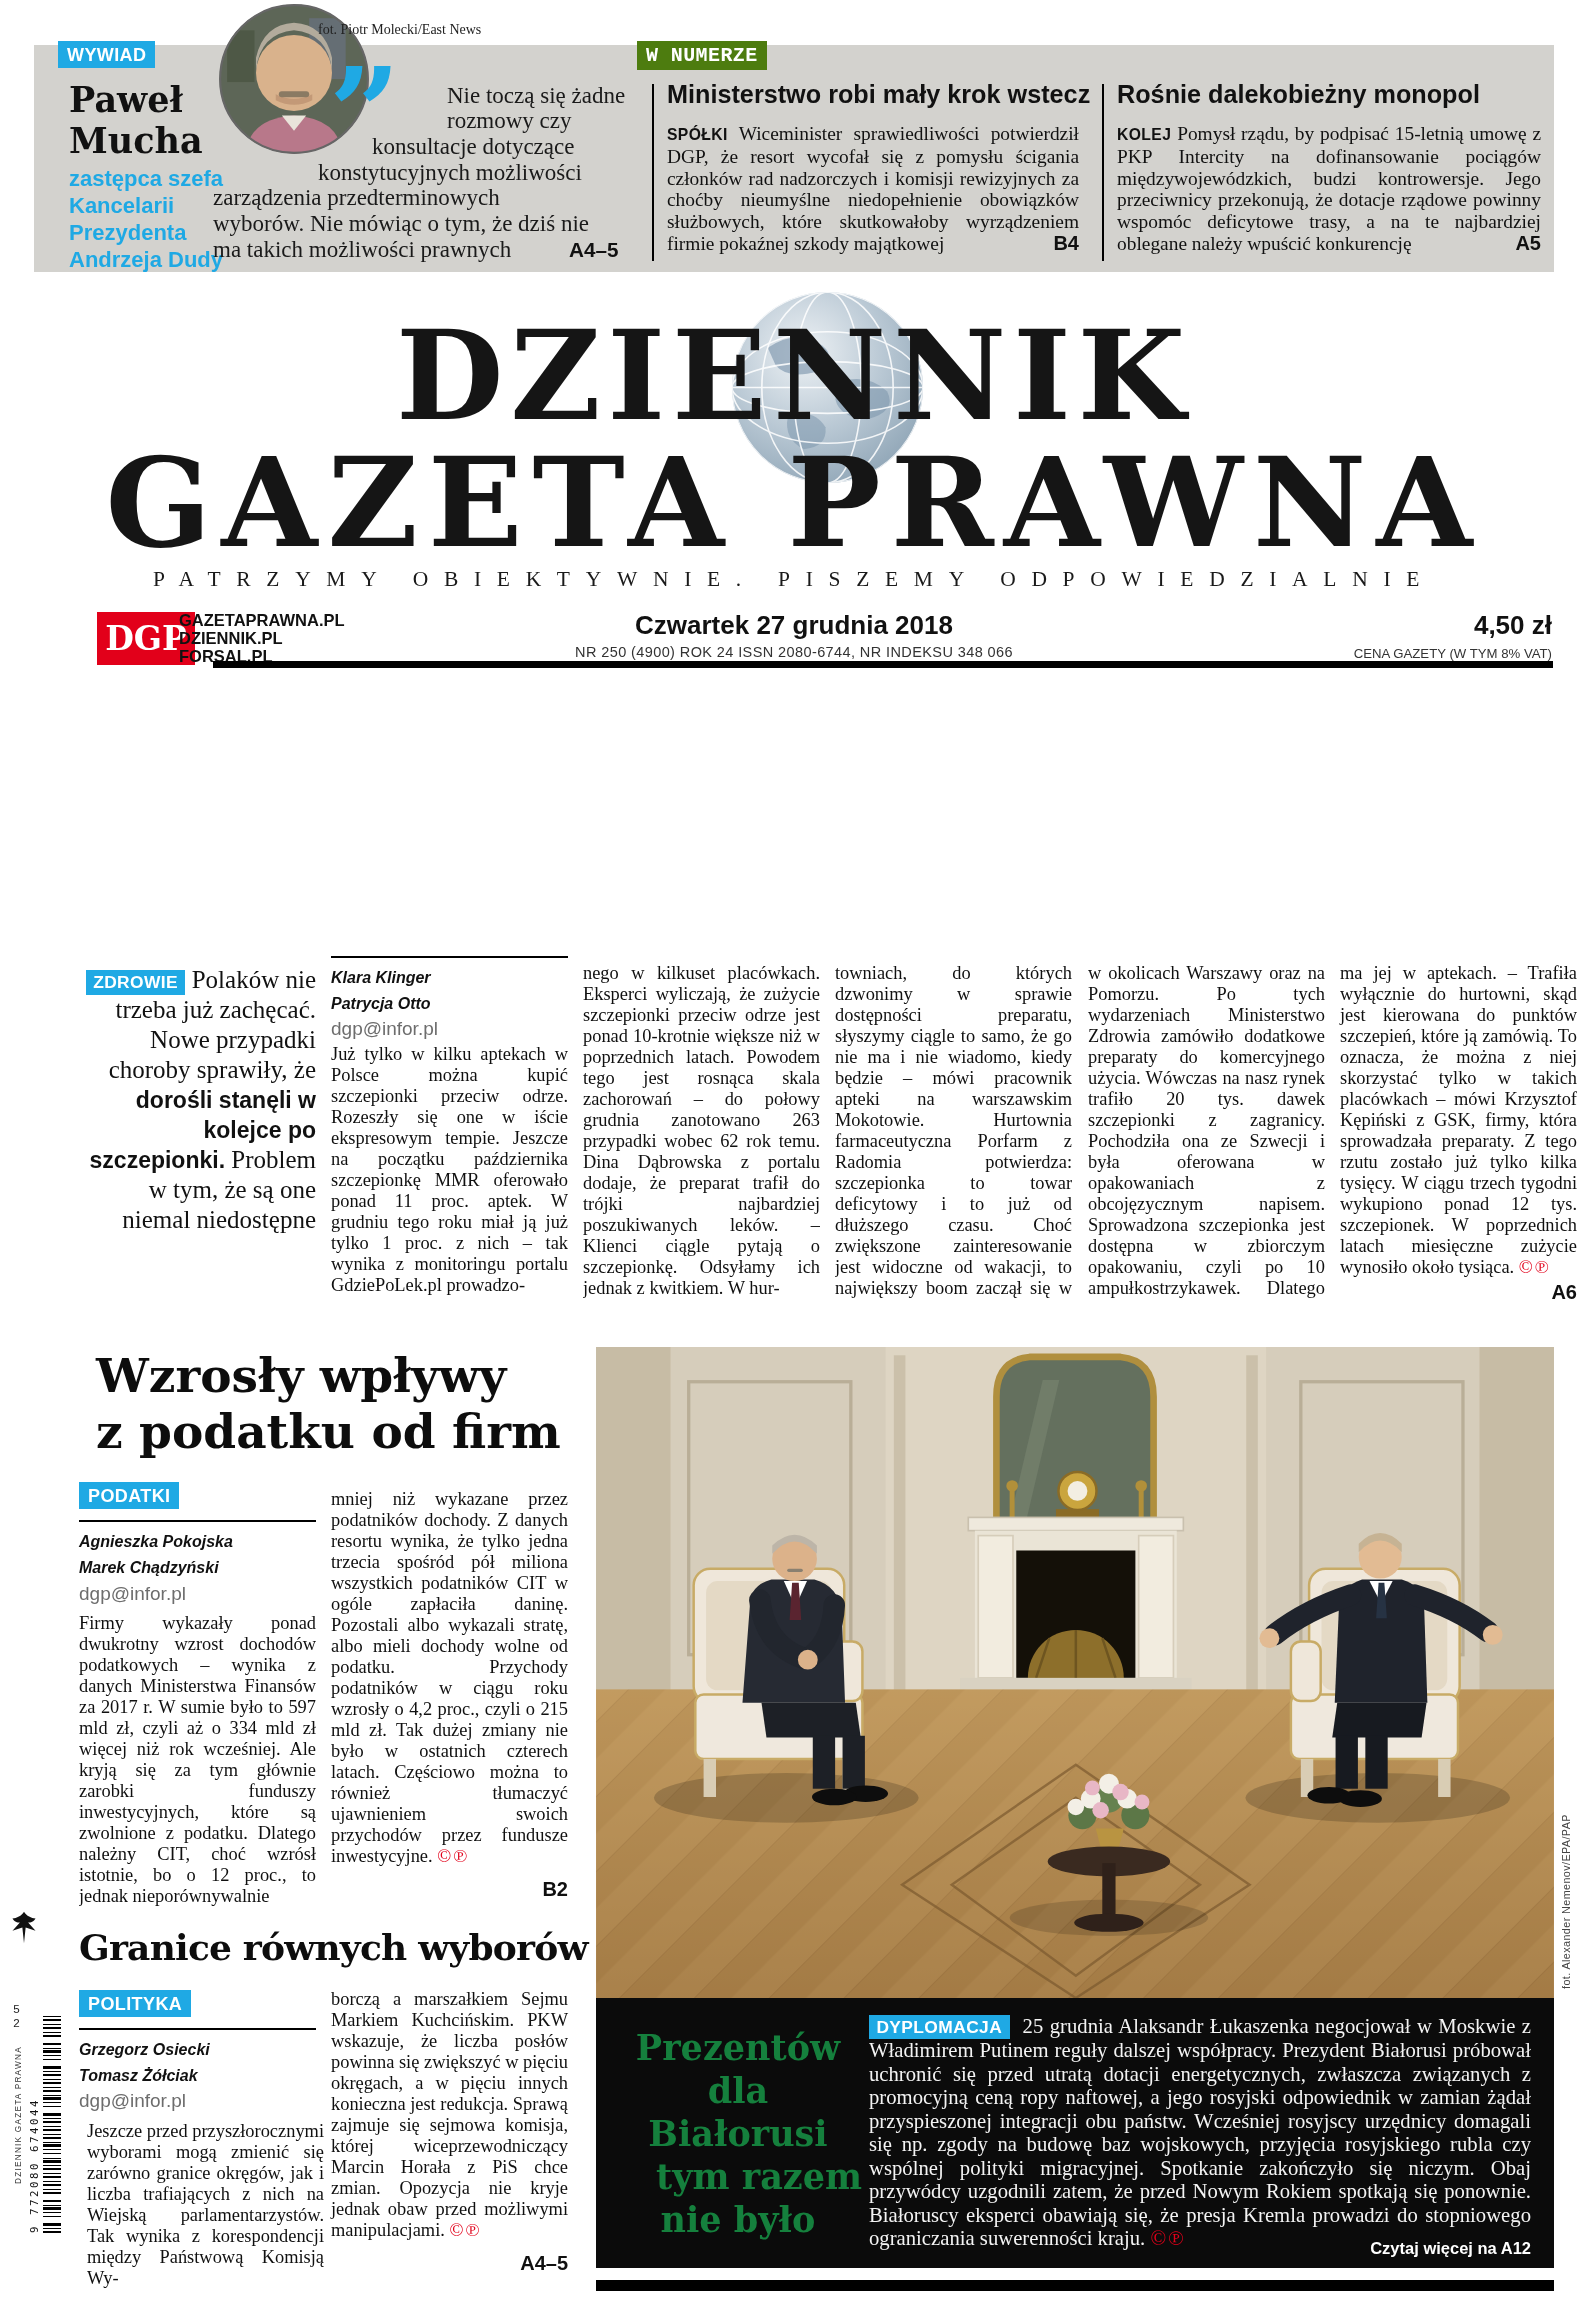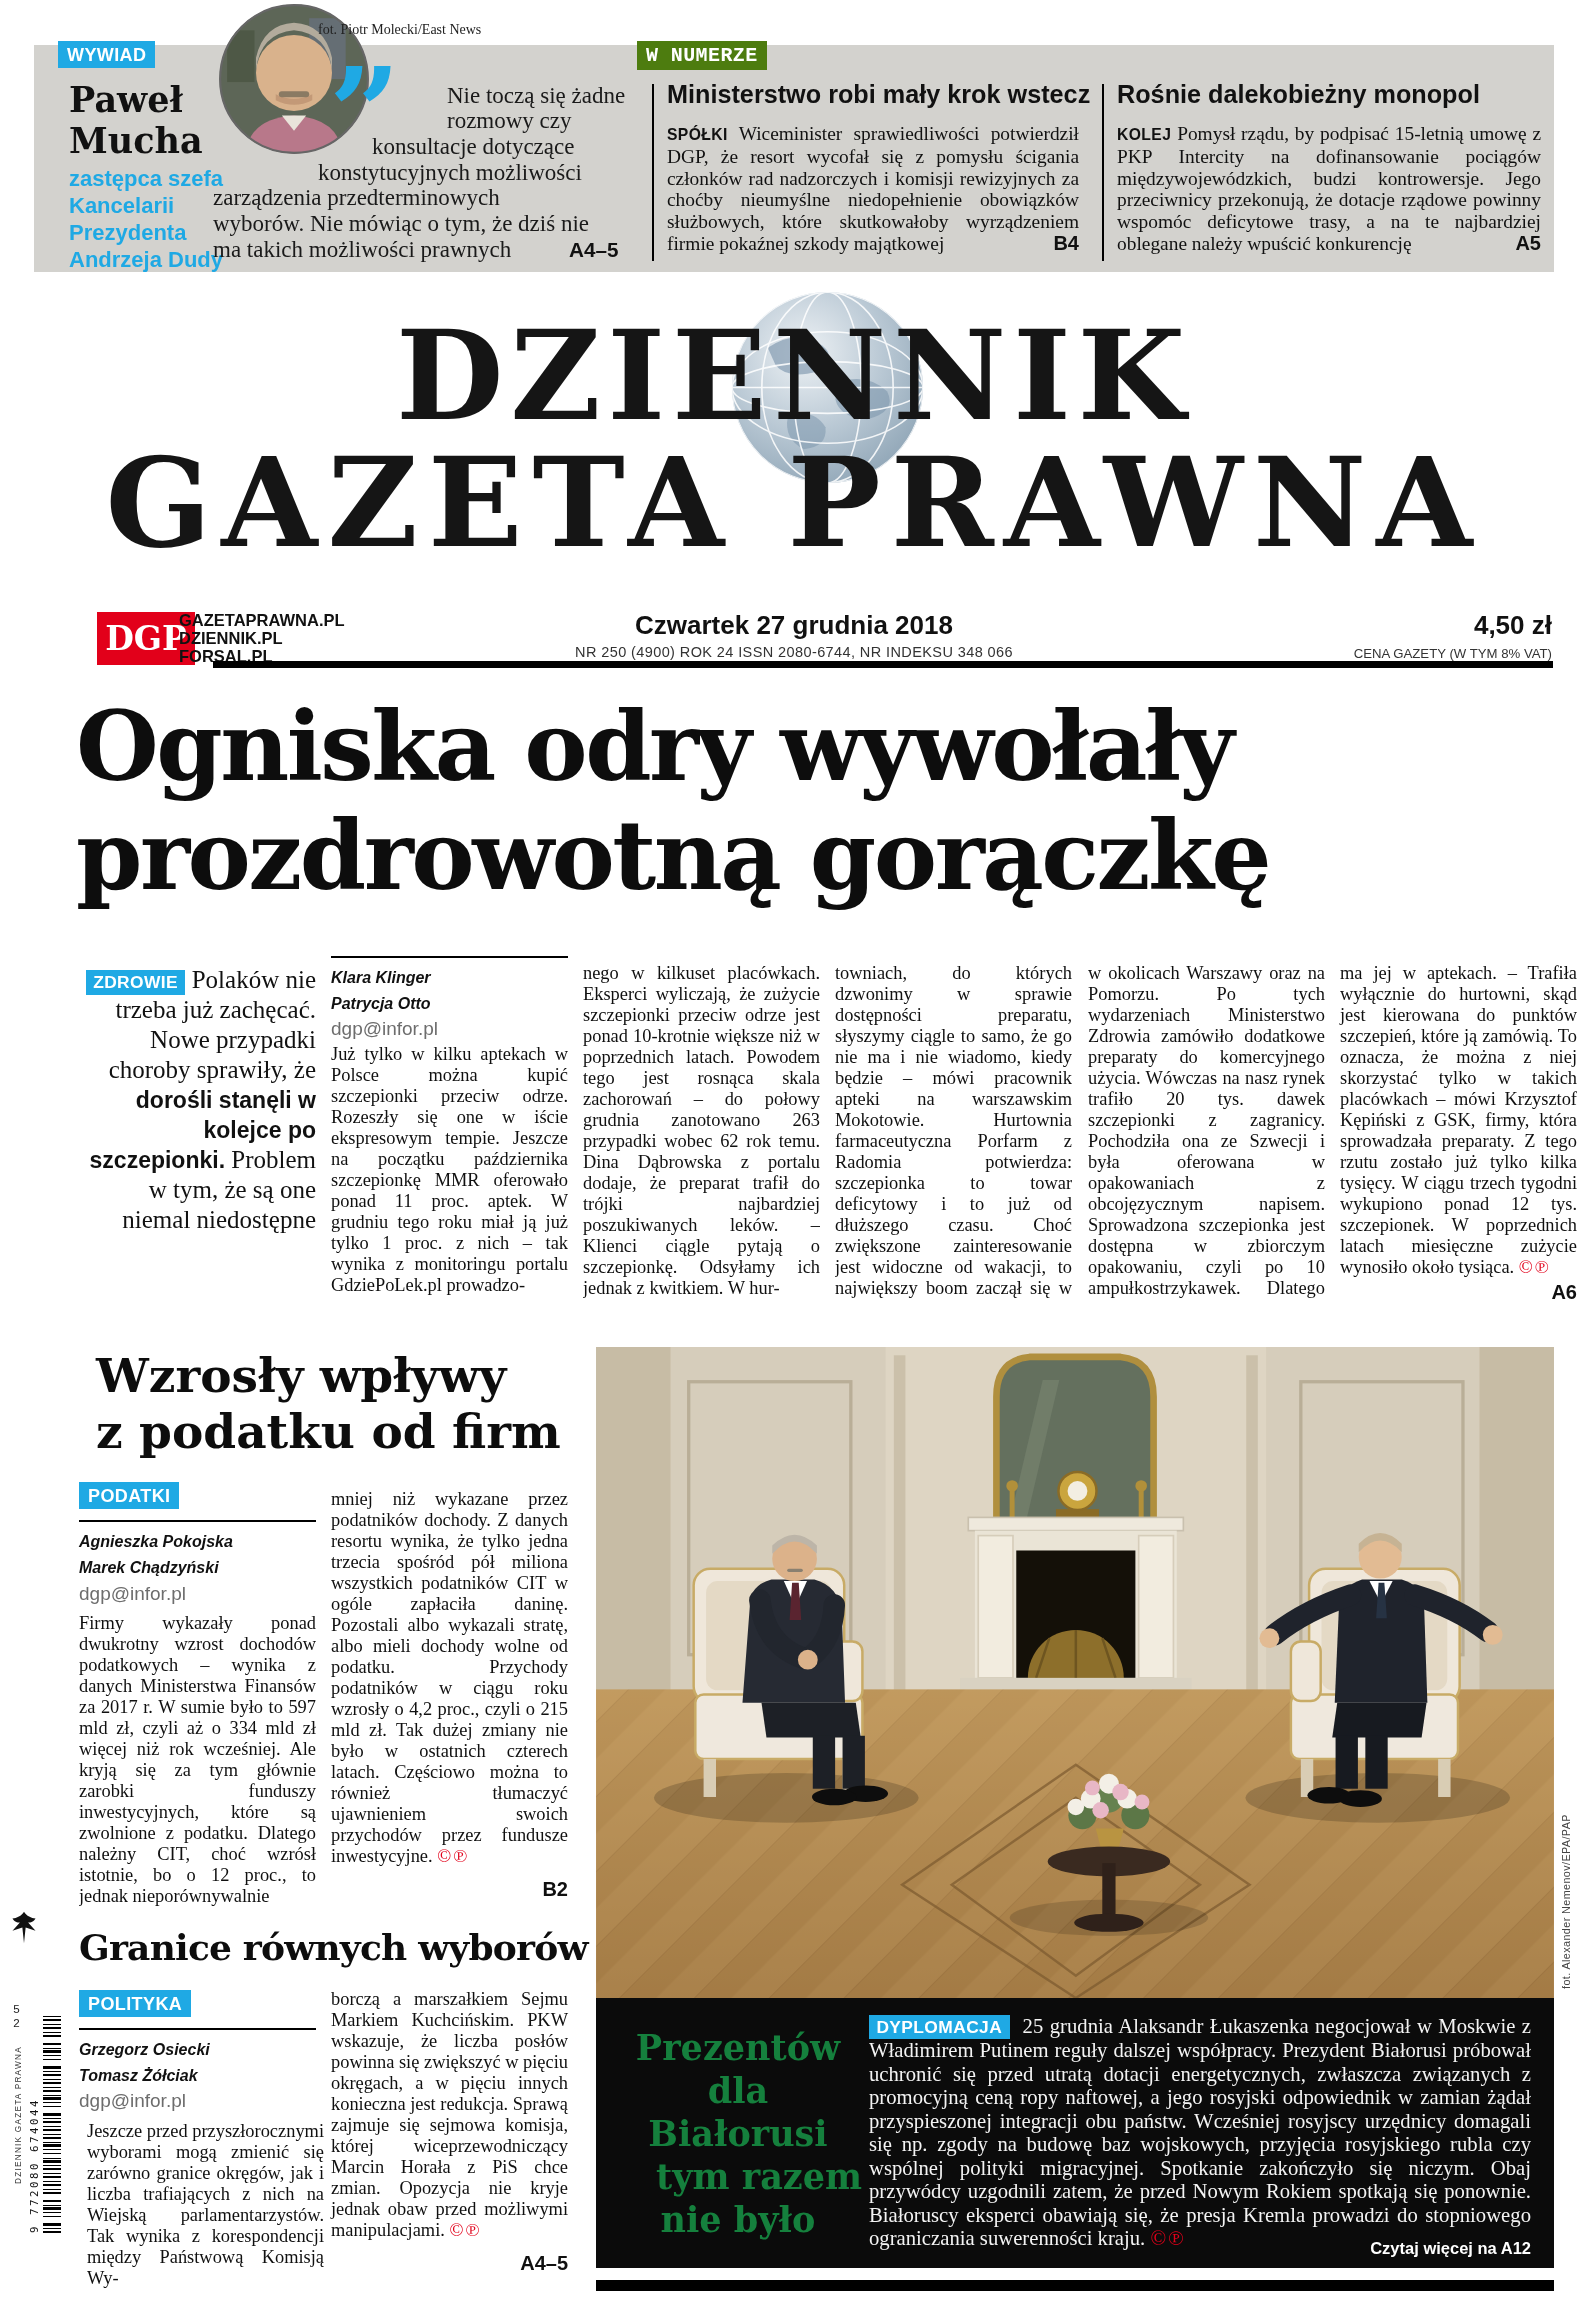--- a/index.html
+++ b/index.html
@@ -126,39 +126,36 @@
           <ellipse cx="100" cy="100" rx="96" ry="96"></ellipse>
           <ellipse cx="100" cy="100" rx="96" ry="26"></ellipse>
           <ellipse cx="100" cy="100" rx="96" ry="56"></ellipse>
           <line x1="4" y1="100" x2="196" y2="100"></line>
         </g>
       </g>
     </svg>
   </div>
   <div class="abs disp w-center nowrap" style="top:314px;font-size:124px;line-height:124px;font-weight:bold;letter-spacing:6.6px;color:#151515;">DZIENNIK</div>
   <div class="abs disp w-center nowrap" style="top:441px;font-size:124px;line-height:124px;font-weight:bold;letter-spacing:10px;color:#151515;">GAZETA PRAWNA</div>
+  <div class="abs w-center nowrap" style="top:567px;font-size:21.5px;letter-spacing:15.7px;color:#1a1a1a;">PATRZYMY OBIEKTYWNIE. PISZEMY ODPOWIEDZIALNIE</div>
 
   <div class="abs" style="left:70px;top:612px;width:98px;height:53px;background:#e2001a;text-align:center;margin-left:27px;">
     <span class="disp" style="color:#fff;font-weight:bold;font-size:33px;line-height:53px;">DGP</span>
   </div>
   <div class="abs sans" style="left:179px;top:611px;font-weight:bold;font-size:16.5px;line-height:18px;">
     <span style="display:block;">GAZETAPRAWNA.PL</span>
     <span style="display:block;">DZIENNIK.PL</span>
     <span style="display:block;">FORSAL.PL</span>
   </div>
   <div class="abs sans w-center" style="top:610px;font-weight:bold;font-size:26px;">Czwartek 27 grudnia 2018</div>
   <div class="abs sans w-center" style="top:644px;font-size:14.5px;letter-spacing:0.4px;color:#333;">NR 250 (4900) ROK 24 ISSN 2080-6744, NR INDEKSU 348 066</div>
   <div class="abs sans" style="right:36px;top:610px;font-weight:bold;font-size:26px;text-align:right;">4,50 zł</div>
   <div class="abs sans" style="right:36px;top:646px;font-size:13.2px;color:#333;text-align:right;">CENA GAZETY (W TYM 8% VAT)</div>
   <div class="abs thickrule" style="left:213px;top:661px;width:1340px;height:7.4px;"></div>
 
-  <div class="abs disp" style="left:76px;top:692px;font-size:95px;line-height:109px;font-weight:bold;letter-spacing:-2.5px;color:#0d0d0d;">
-    <span class="nowrap" style="display:block;">Ogniska odry wywołały</span>
-    <span class="nowrap" style="display:block;">prozdrowotną gorączkę</span>
-  </div>
 
   <div class="abs" style="left:79px;top:965px;width:237px;text-align:right;font-size:25px;line-height:30px;">
     <span class="badge sm">ZDROWIE</span>
     <span>Polaków nie trzeba już zachęcać. Nowe przypadki choroby sprawiły, że </span><span class="sans" style="font-weight:bold;font-size:23px;">dorośli stanęli w kolejce po szczepionki.</span><span> Problem w tym, że są one niemal niedostępne</span>
   </div>
 
   <div class="abs rule" style="left:331px;top:956px;width:237px;"></div>
   <div class="abs names" style="left:331px;top:965px;">
     <span style="display:block;">Klara Klinger</span>
     <span style="display:block;">Patrycja Otto</span>

